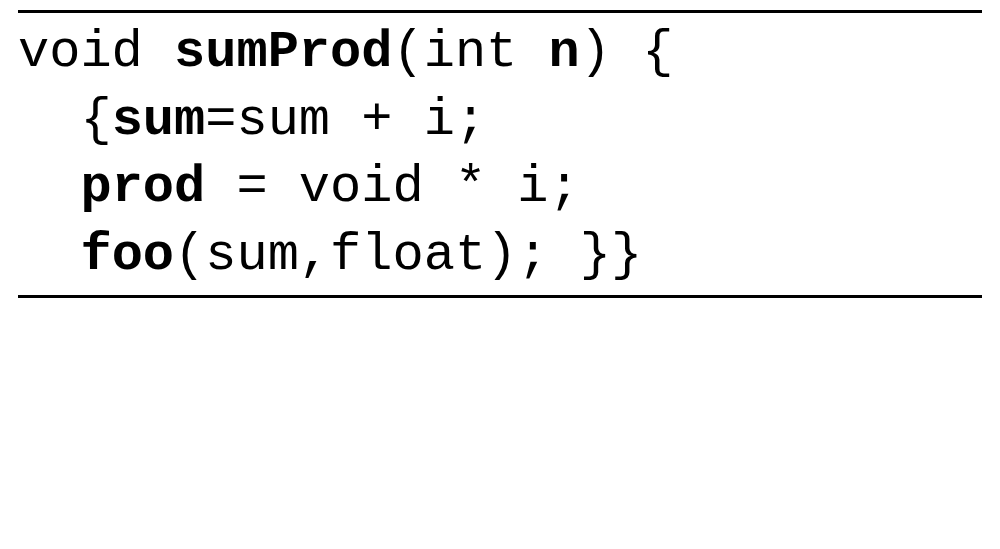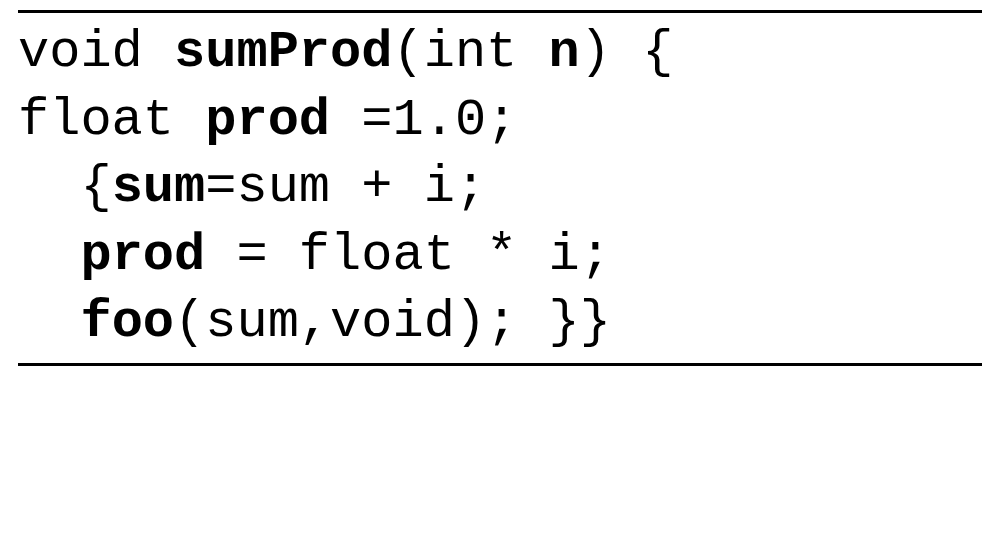--- a/index.html
+++ b/index.html
@@ -29,17 +29,16 @@
     }
     .bold {
       font-weight: bold;
     }
   </style>
 </head>
 <body>
 
 <div class="code-block">
   <div class="line"><span>void </span><span class="bold">sumProd</span><span>(int </span><span class="bold">n</span><span>) {</span></div>
-  <div class="line"><span>float </span><span class="bold">prod</span><span> =1.0;</span></div>
   <div class="line"><span>  {</span><span class="bold">sum</span><span>=sum + i;</span></div>
-  <div class="line"><span>  </span><span class="bold">prod</span><span> = float * i;</span></div>
-  <div class="line"><span>  </span><span class="bold">foo</span><span>(sum,void); }}</span></div>
+  <div class="line"><span>  </span><span class="bold">prod</span><span> = void * i;</span></div>
+  <div class="line"><span>  </span><span class="bold">foo</span><span>(sum,float); }}</span></div>
 </div>
 
 </body></html>

